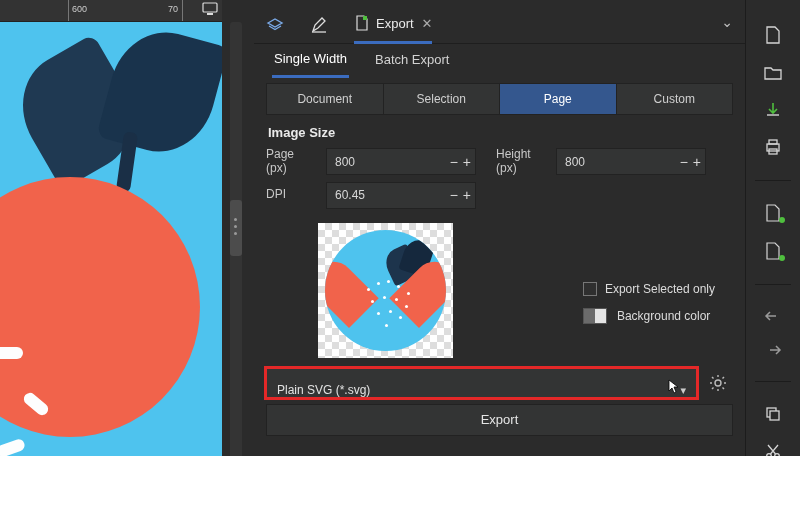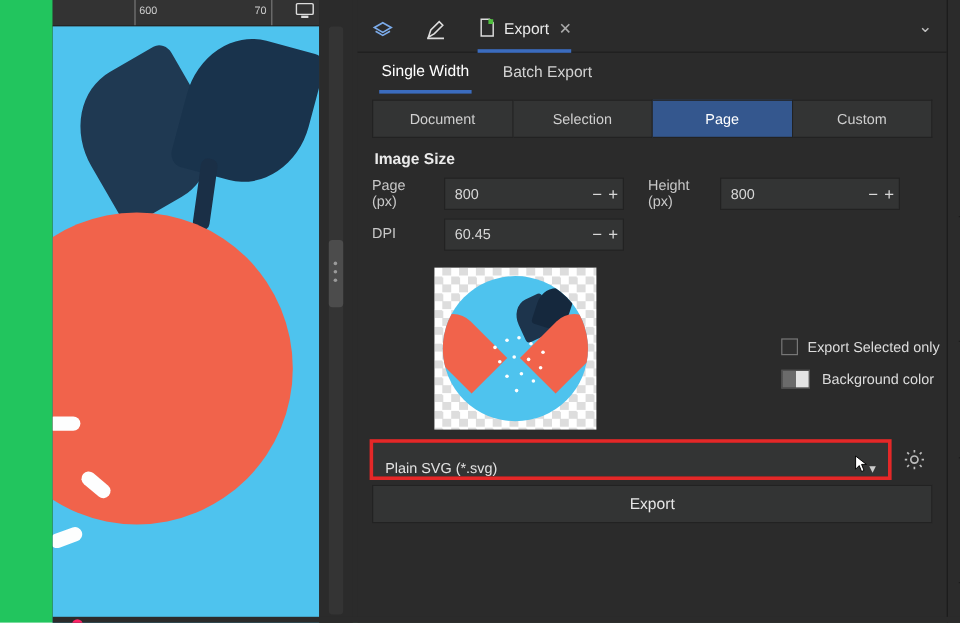--- a/index.html
+++ b/index.html
@@ -1,17 +1,17 @@
 <!DOCTYPE html>
 <html><head>
 <meta charset="utf-8">
 <style>
 * { box-sizing: border-box; margin: 0; padding: 0; }
 body { font-family: -apple-system, "Segoe UI", Arial, sans-serif; background: #fff; overflow: hidden; }
-.viewport { width: 800px; height: 519px; background: #22c55e; position: relative; padding-left: 44px; }
+.viewport { width: 800px; height: 456px; background: #5eead4; position: relative; }
 .inner { width: 800px; height: 531px; background: #2b2b2b; position: relative; }
 
 
 .canvas-zone { position: absolute; left: 0; top: 0; width: 222px; height: 522px; background: #303030; }
 .ruler-h { position: absolute; left: 0; top: 0; right: 0; height: 22px; background: #333; border-bottom: 1px solid #222; }
 .ruler-label { position: absolute; font-size: 9px; color: #ccc; top: 4px; }
 .ruler-tick { position: absolute; top: 0; bottom: 0; width: 1px; background: #777; }
 .mon-icon { position: absolute; right: 4px; top: 2px; width: 16px; height: 14px; }
 .canvas { position: absolute; left: 0; top: 22px; right: 0; bottom: 0; background: #4ec3ee; overflow: hidden; }
 .leaf { position: absolute; border-radius: 50% 10% 50% 10%; }
@@ -62,21 +62,21 @@
 .circle { position:absolute; left:7px; top:7px; width:121px; height:121px; border-radius:50%; background:#4ec3ee; overflow:hidden; }
 .circle .mleaf { position:absolute; width:28px; height:34px; border-radius:50% 10% 50% 10%; }
 .circle .mleaf.a { left:62px; top:18px; background:#1d344c; transform:rotate(-25deg);}
 .circle .mleaf.b { left:78px; top:10px; background:#15283d; transform:rotate(18deg);}
 .heart { position:absolute; left:22px; top:34px; width:76px; height:72px; }
 .heart::before, .heart::after { content:""; position:absolute; width:42px; height:64px; background:#f1634b; border-radius:22px 22px 0 0; }
 .heart::before { left:2px; transform:rotate(-45deg); transform-origin:0 100%; }
 .heart::after { left:30px; transform:rotate(45deg); transform-origin:100% 100%; }
 .mseed { position:absolute; width:3px; height:3px; background:#fff; border-radius:50%; }
 
-.rightopts { position:absolute; right: 6px; top: 282px; font-size:12px; color:#dcdcdc; }
+.rightopts { position:absolute; right: 30px; top: 282px; font-size:12px; color:#dcdcdc; }
 .chk { display:flex; align-items:center; gap:8px; margin-bottom:12px; }
 .chk .box { width:14px; height:14px; border:1px solid #777; background:#2f2f2f; }
 .swatch { width:24px; height:16px; border:1px solid #555; background: linear-gradient(to right, #6b6b6b 0 50%, #e4e4e4 50% 100%); }
 .bglabel { display:flex; align-items:center; gap:10px; }
 
 .filerow { display:flex; gap: 6px; margin: 10px 12px 6px; align-items:center; }
 .filebox, .fmt { background:#333434; border:1px solid #222; height:30px; display:flex; align-items:center; padding:0 10px; font-size:12px; color:#e2e2e2; }
 .filebox { flex: 0 0 160px; gap:6px; justify-content:space-between;}
 .filebox .folder { color:#d0d0d0; }
 .fmt { flex:1; outline: 3px solid #e42828; outline-offset: -1px; justify-content:space-between; position:relative;align-items:flex-end; }

